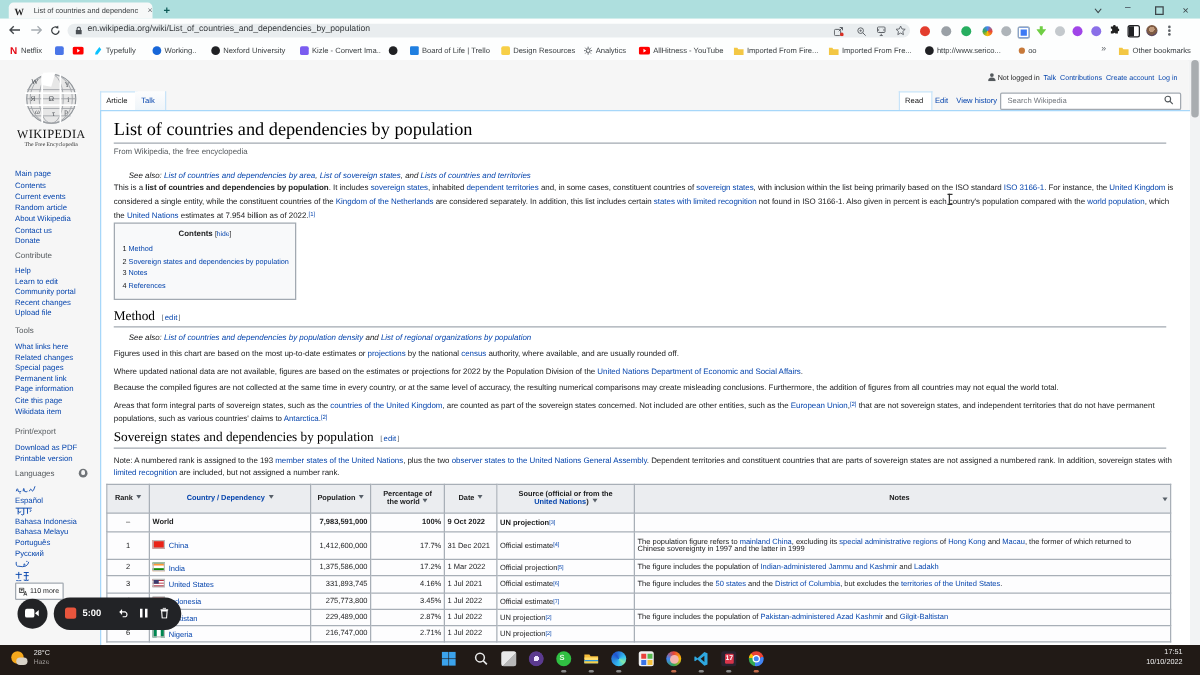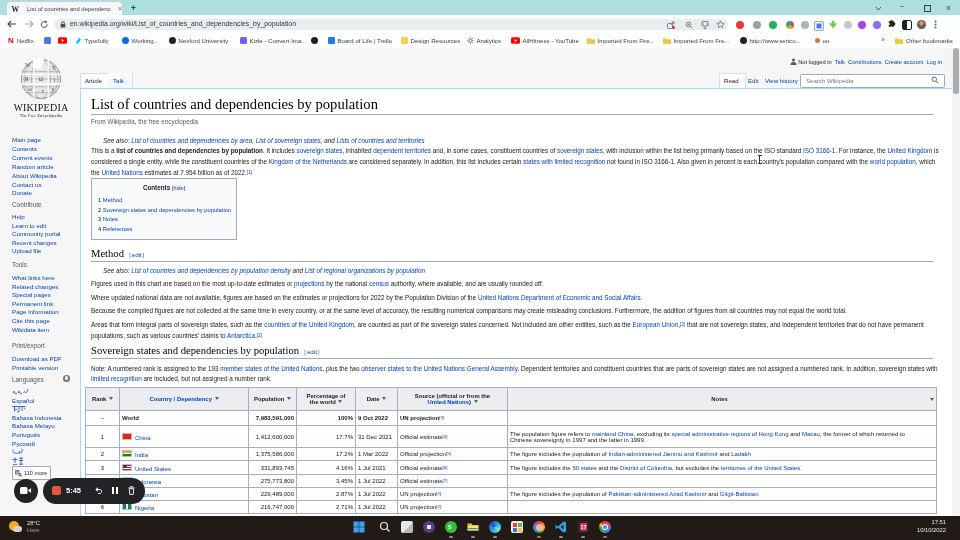--- a/index.html
+++ b/index.html
@@ -441,21 +441,21 @@
       </table>
 </div>
 
 <div class="abs" style="left:14px;top:479px;width:24px;height:24px;border-radius:12px;background:#222326;"></div>
 <svg class="abs" style="left:20px;top:486px;" width="12" height="9" viewBox="0 0 24 18">
       <rect x="0" y="2" width="15" height="14" rx="3" fill="#fff"></rect>
       <path d="M16 9 22 4 V14 Z" fill="#fff"></path>
     </svg>
 <div class="abs" style="left:43px;top:478px;width:102px;height:26px;border-radius:13px;background:#222326;"></div>
 <div class="abs" style="left:52px;top:486px;width:9px;height:9px;border-radius:2px;background:#e8553d;"></div>
-<div class="abs" style="left:66px;top:486px;font-size:7.5px;font-weight:bold;color:#fff;">5:45</div>
+<div class="abs" style="left:66px;top:486px;font-size:7.5px;font-weight:bold;color:#fff;">5:00</div>
 <svg class="abs" style="left:94px;top:486px;" width="10" height="8" viewBox="0 0 22 18">
       <path d="M4 8 H14 a5 5 0 0 1 0 9 H9" fill="none" stroke="#fff" stroke-width="2.2"></path>
       <path d="M8 2.5 L3 8 L8 13.5 Z" fill="#fff"></path>
     </svg>
 <div class="abs" style="left:112px;top:487px;width:2px;height:7px;background:#fff;"></div>
 <div class="abs" style="left:116px;top:487px;width:2px;height:7px;background:#fff;"></div>
 <svg class="abs" style="left:128px;top:486px;" width="7" height="9" viewBox="0 0 16 20">
       <path d="M5 1 h6 M1 4 h14 M3 6 h10 l-1 13 h-8 Z" stroke="#fff" stroke-width="2" fill="none"></path>
     </svg>
 

